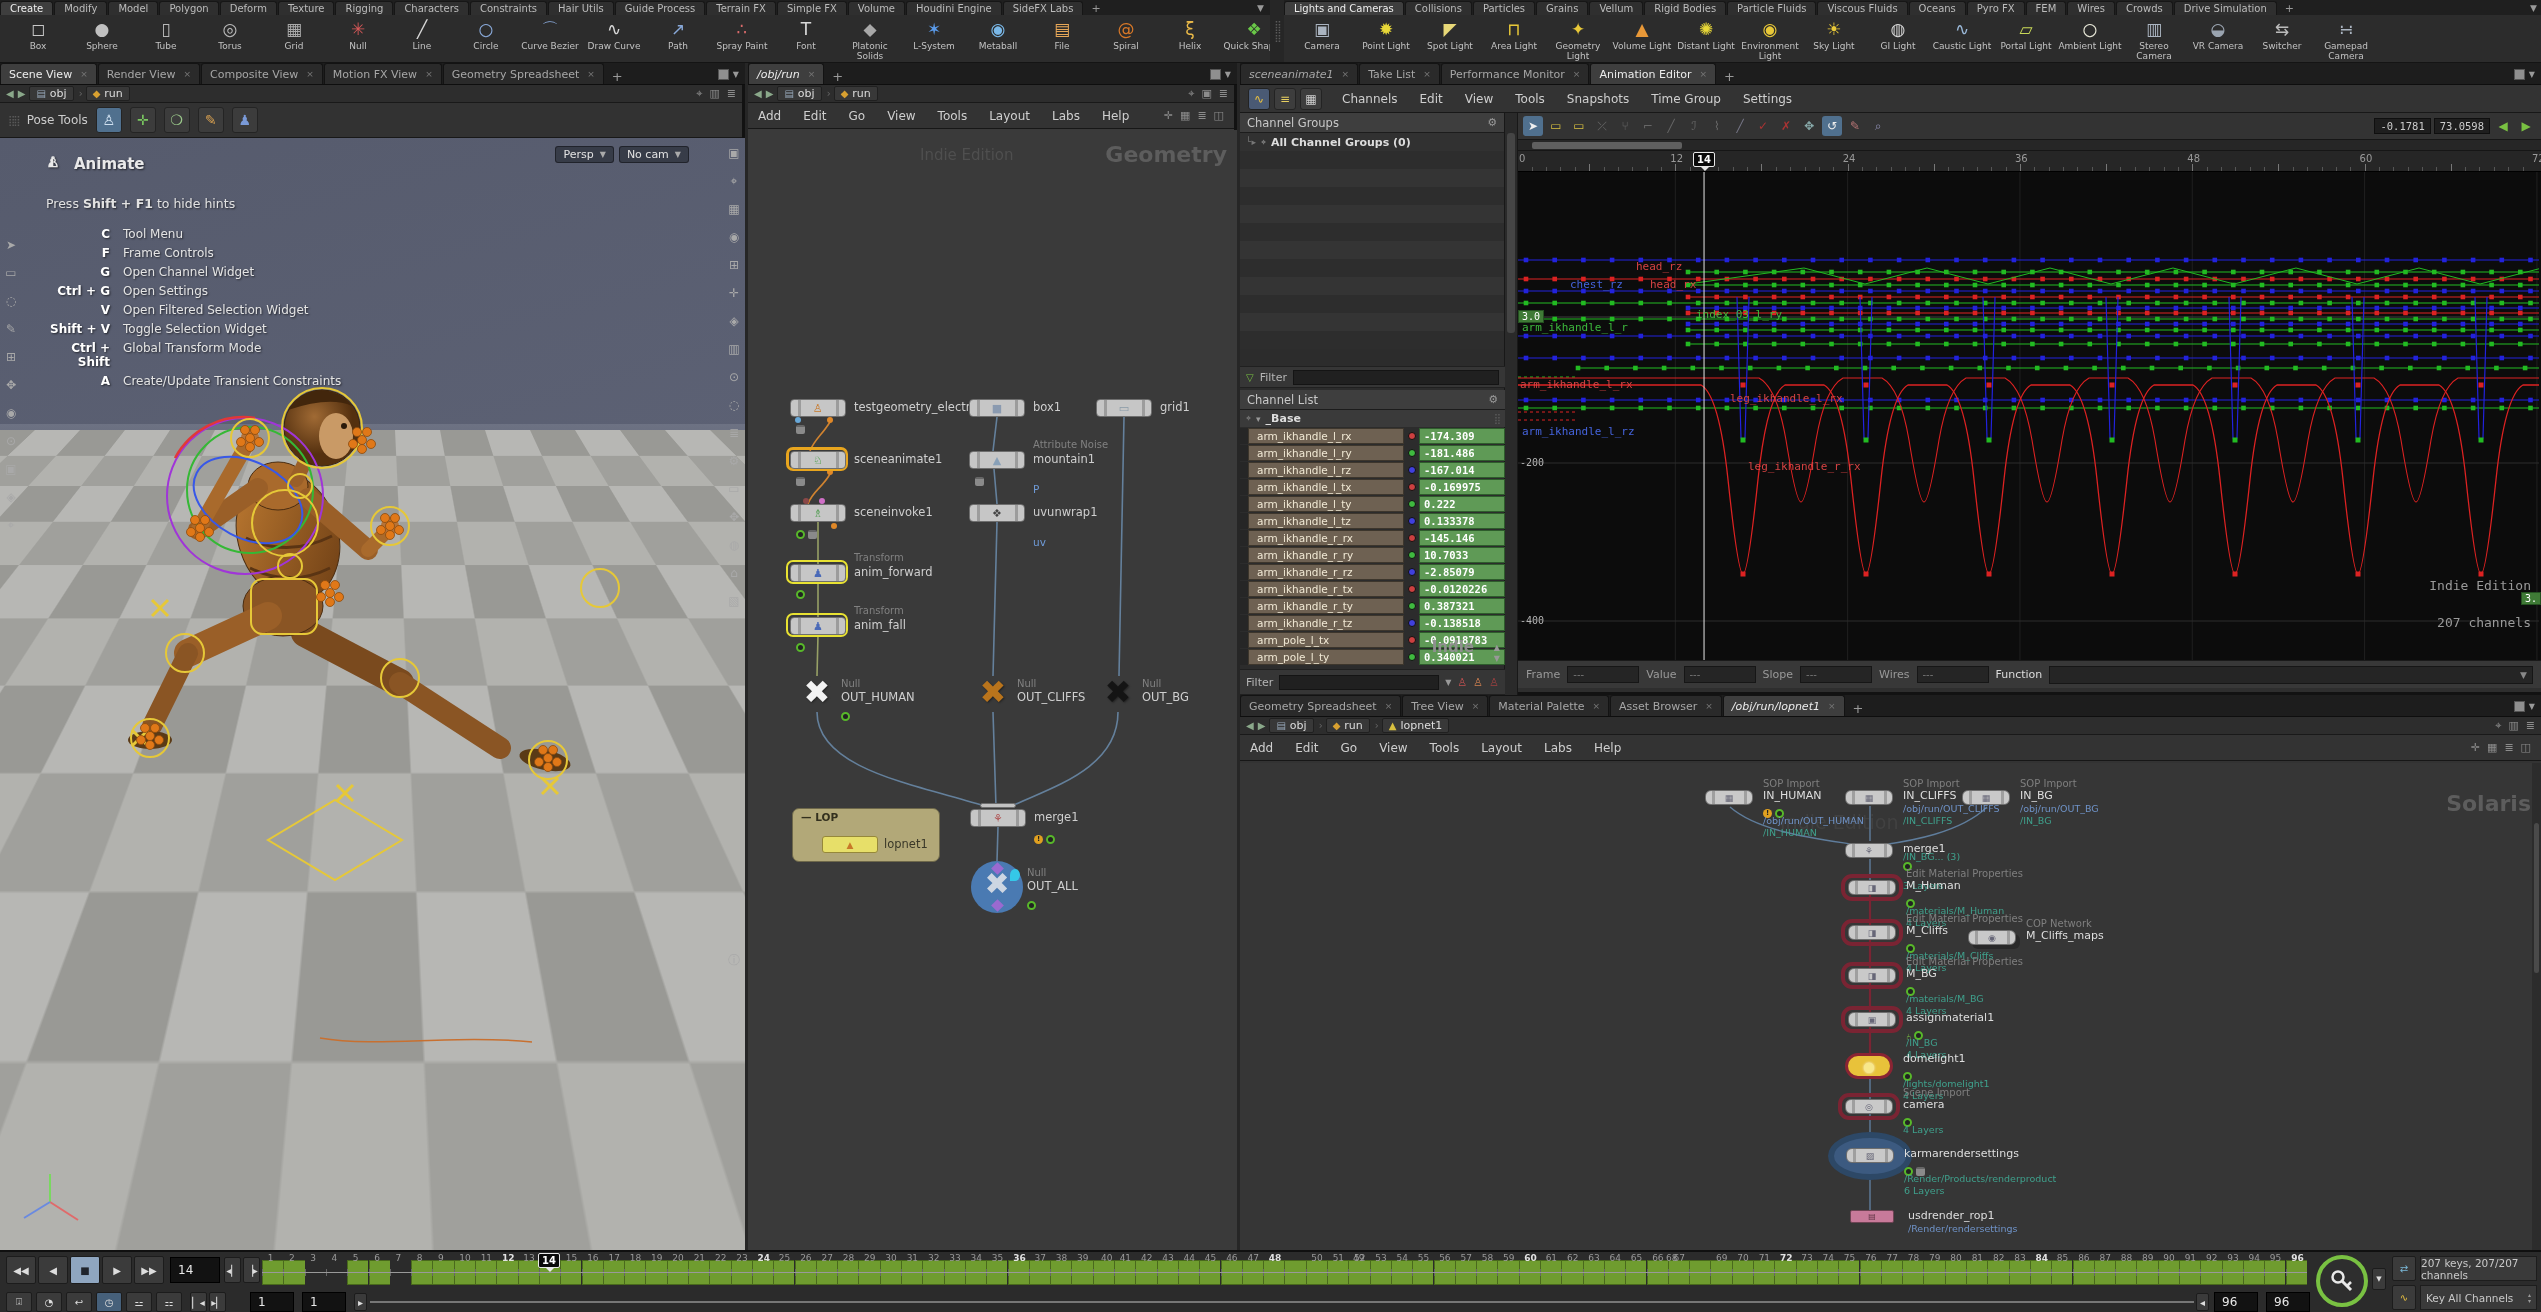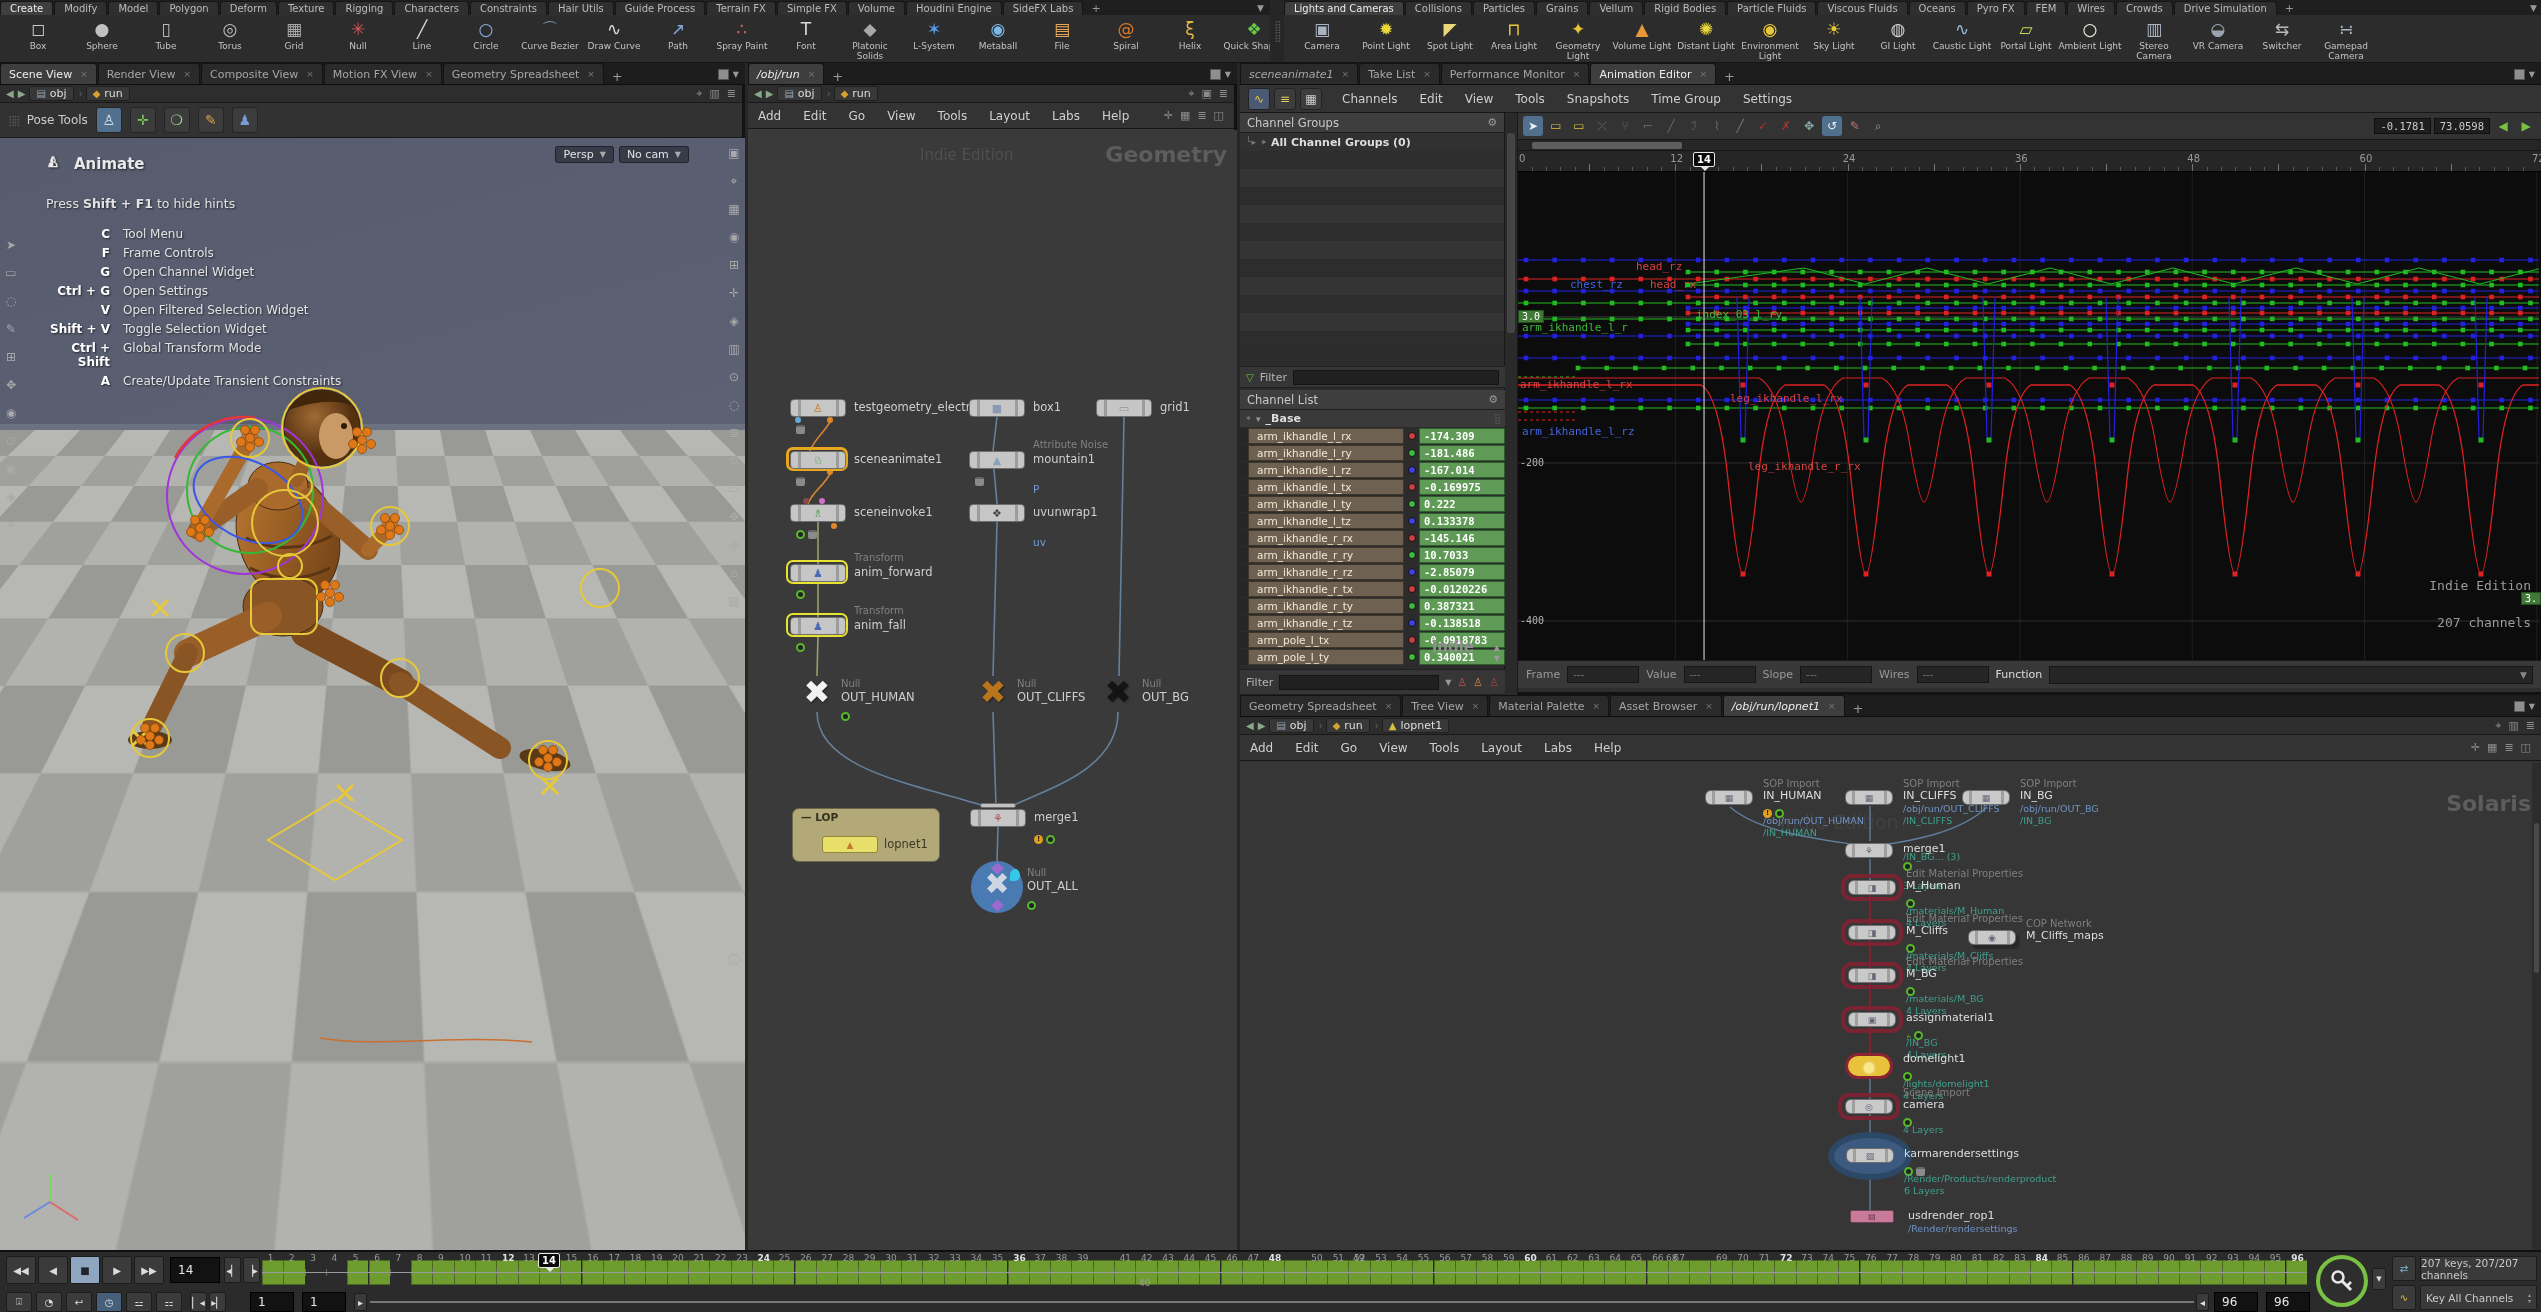--- a/index.html
+++ b/index.html
@@ -2214,21 +2214,21 @@
         <div class="tl-num" style="left: 991.85px;">35</div>
         <div style="position: absolute; left: 986.2px; top: 17px; width: 1px; height: 7px; background: rgb(102, 102, 102);"></div>
         <div class="tl-num" style="left: 1013.15px; color: rgb(226, 226, 226); font-weight: bold;">36</div>
         <div style="position: absolute; left: 1007.5px; top: 17px; width: 1px; height: 7px; background: rgb(102, 102, 102);"></div>
         <div class="tl-num" style="left: 1034.45px;">37</div>
         <div style="position: absolute; left: 1028.8px; top: 17px; width: 1px; height: 7px; background: rgb(102, 102, 102);"></div>
         <div class="tl-num" style="left: 1055.75px;">38</div>
         <div style="position: absolute; left: 1050.1px; top: 17px; width: 1px; height: 7px; background: rgb(102, 102, 102);"></div>
         <div class="tl-num" style="left: 1077.05px;">39</div>
         <div style="position: absolute; left: 1071.4px; top: 17px; width: 1px; height: 7px; background: rgb(102, 102, 102);"></div>
-        <div class="tl-num" style="left: 1139px; margin-top: 25px;">40</div>
+        <div class="tl-num" style="left: 1101px;">40</div>
         <div style="position: absolute; left: 1092.7px; top: 17px; width: 1px; height: 7px; background: rgb(102, 102, 102);"></div>
         <div class="tl-num" style="left: 1119.65px;">41</div>
         <div style="position: absolute; left: 1114px; top: 17px; width: 1px; height: 7px; background: rgb(102, 102, 102);"></div>
         <div class="tl-num" style="left: 1140.95px;">42</div>
         <div style="position: absolute; left: 1135.3px; top: 17px; width: 1px; height: 7px; background: rgb(102, 102, 102);"></div>
         <div class="tl-num" style="left: 1162.25px;">43</div>
         <div style="position: absolute; left: 1156.6px; top: 17px; width: 1px; height: 7px; background: rgb(102, 102, 102);"></div>
         <div class="tl-num" style="left: 1183.55px;">44</div>
         <div style="position: absolute; left: 1177.9px; top: 17px; width: 1px; height: 7px; background: rgb(102, 102, 102);"></div>
         <div class="tl-num" style="left: 1204.85px;">45</div>

